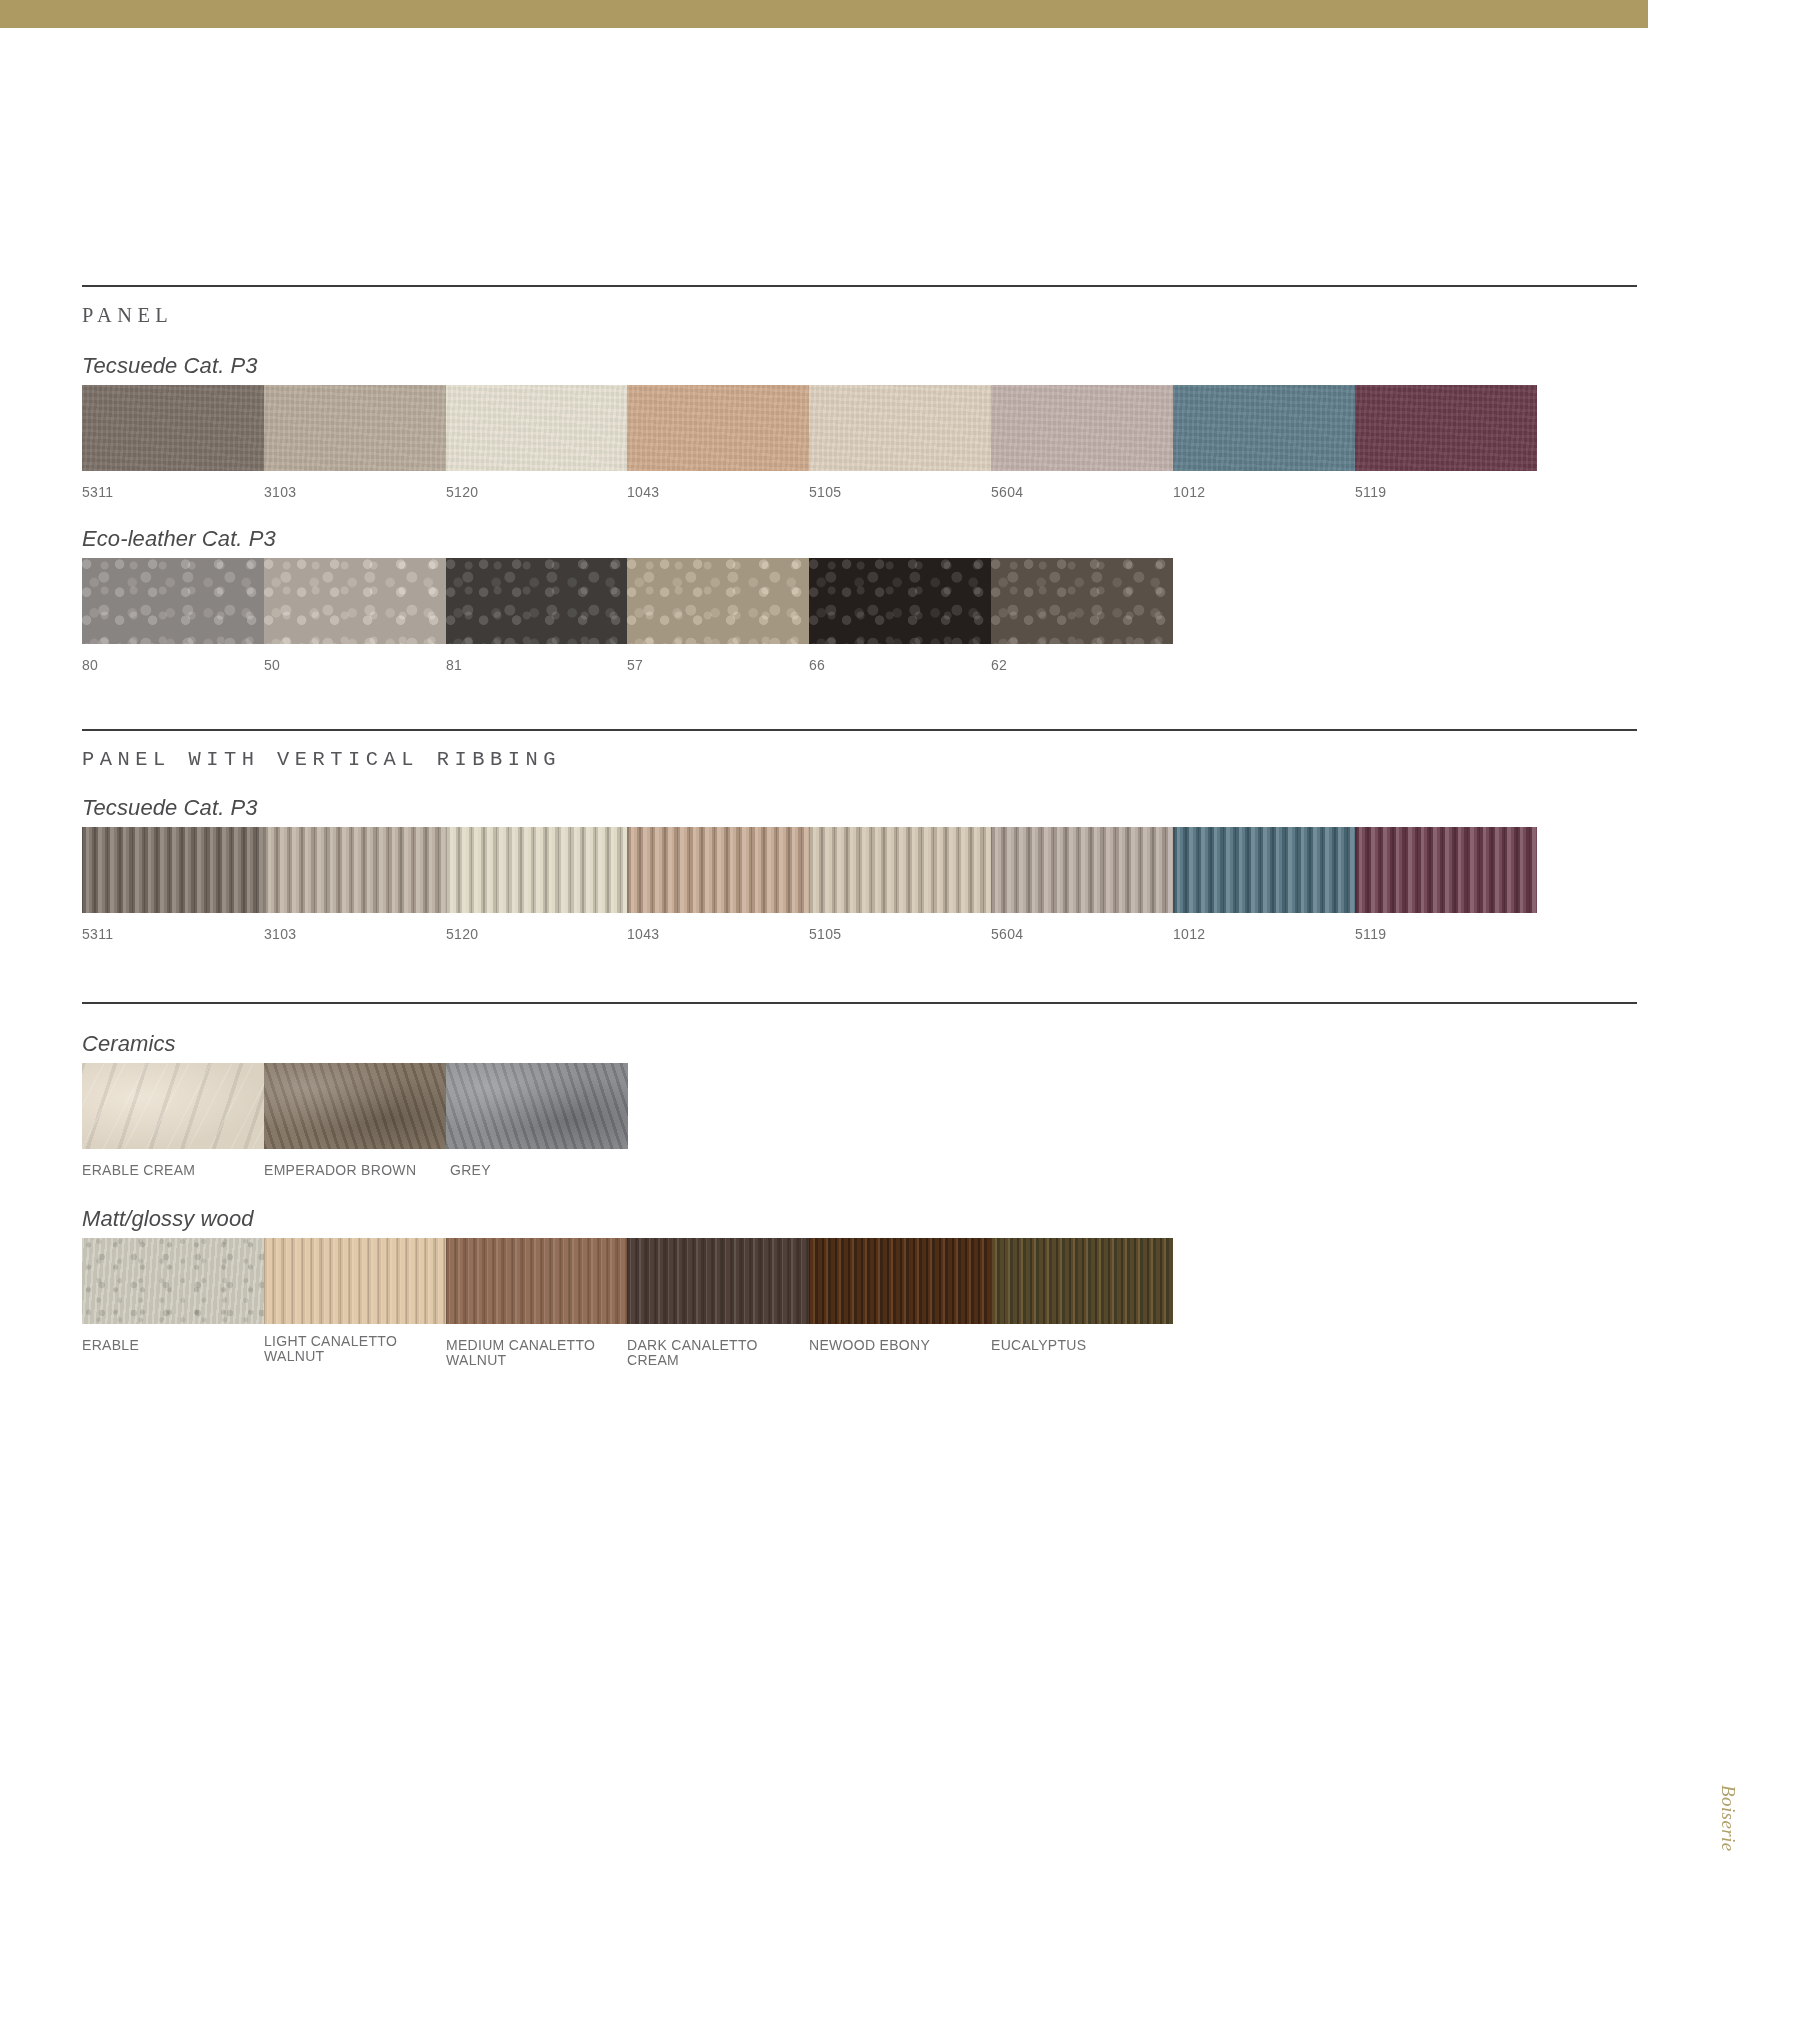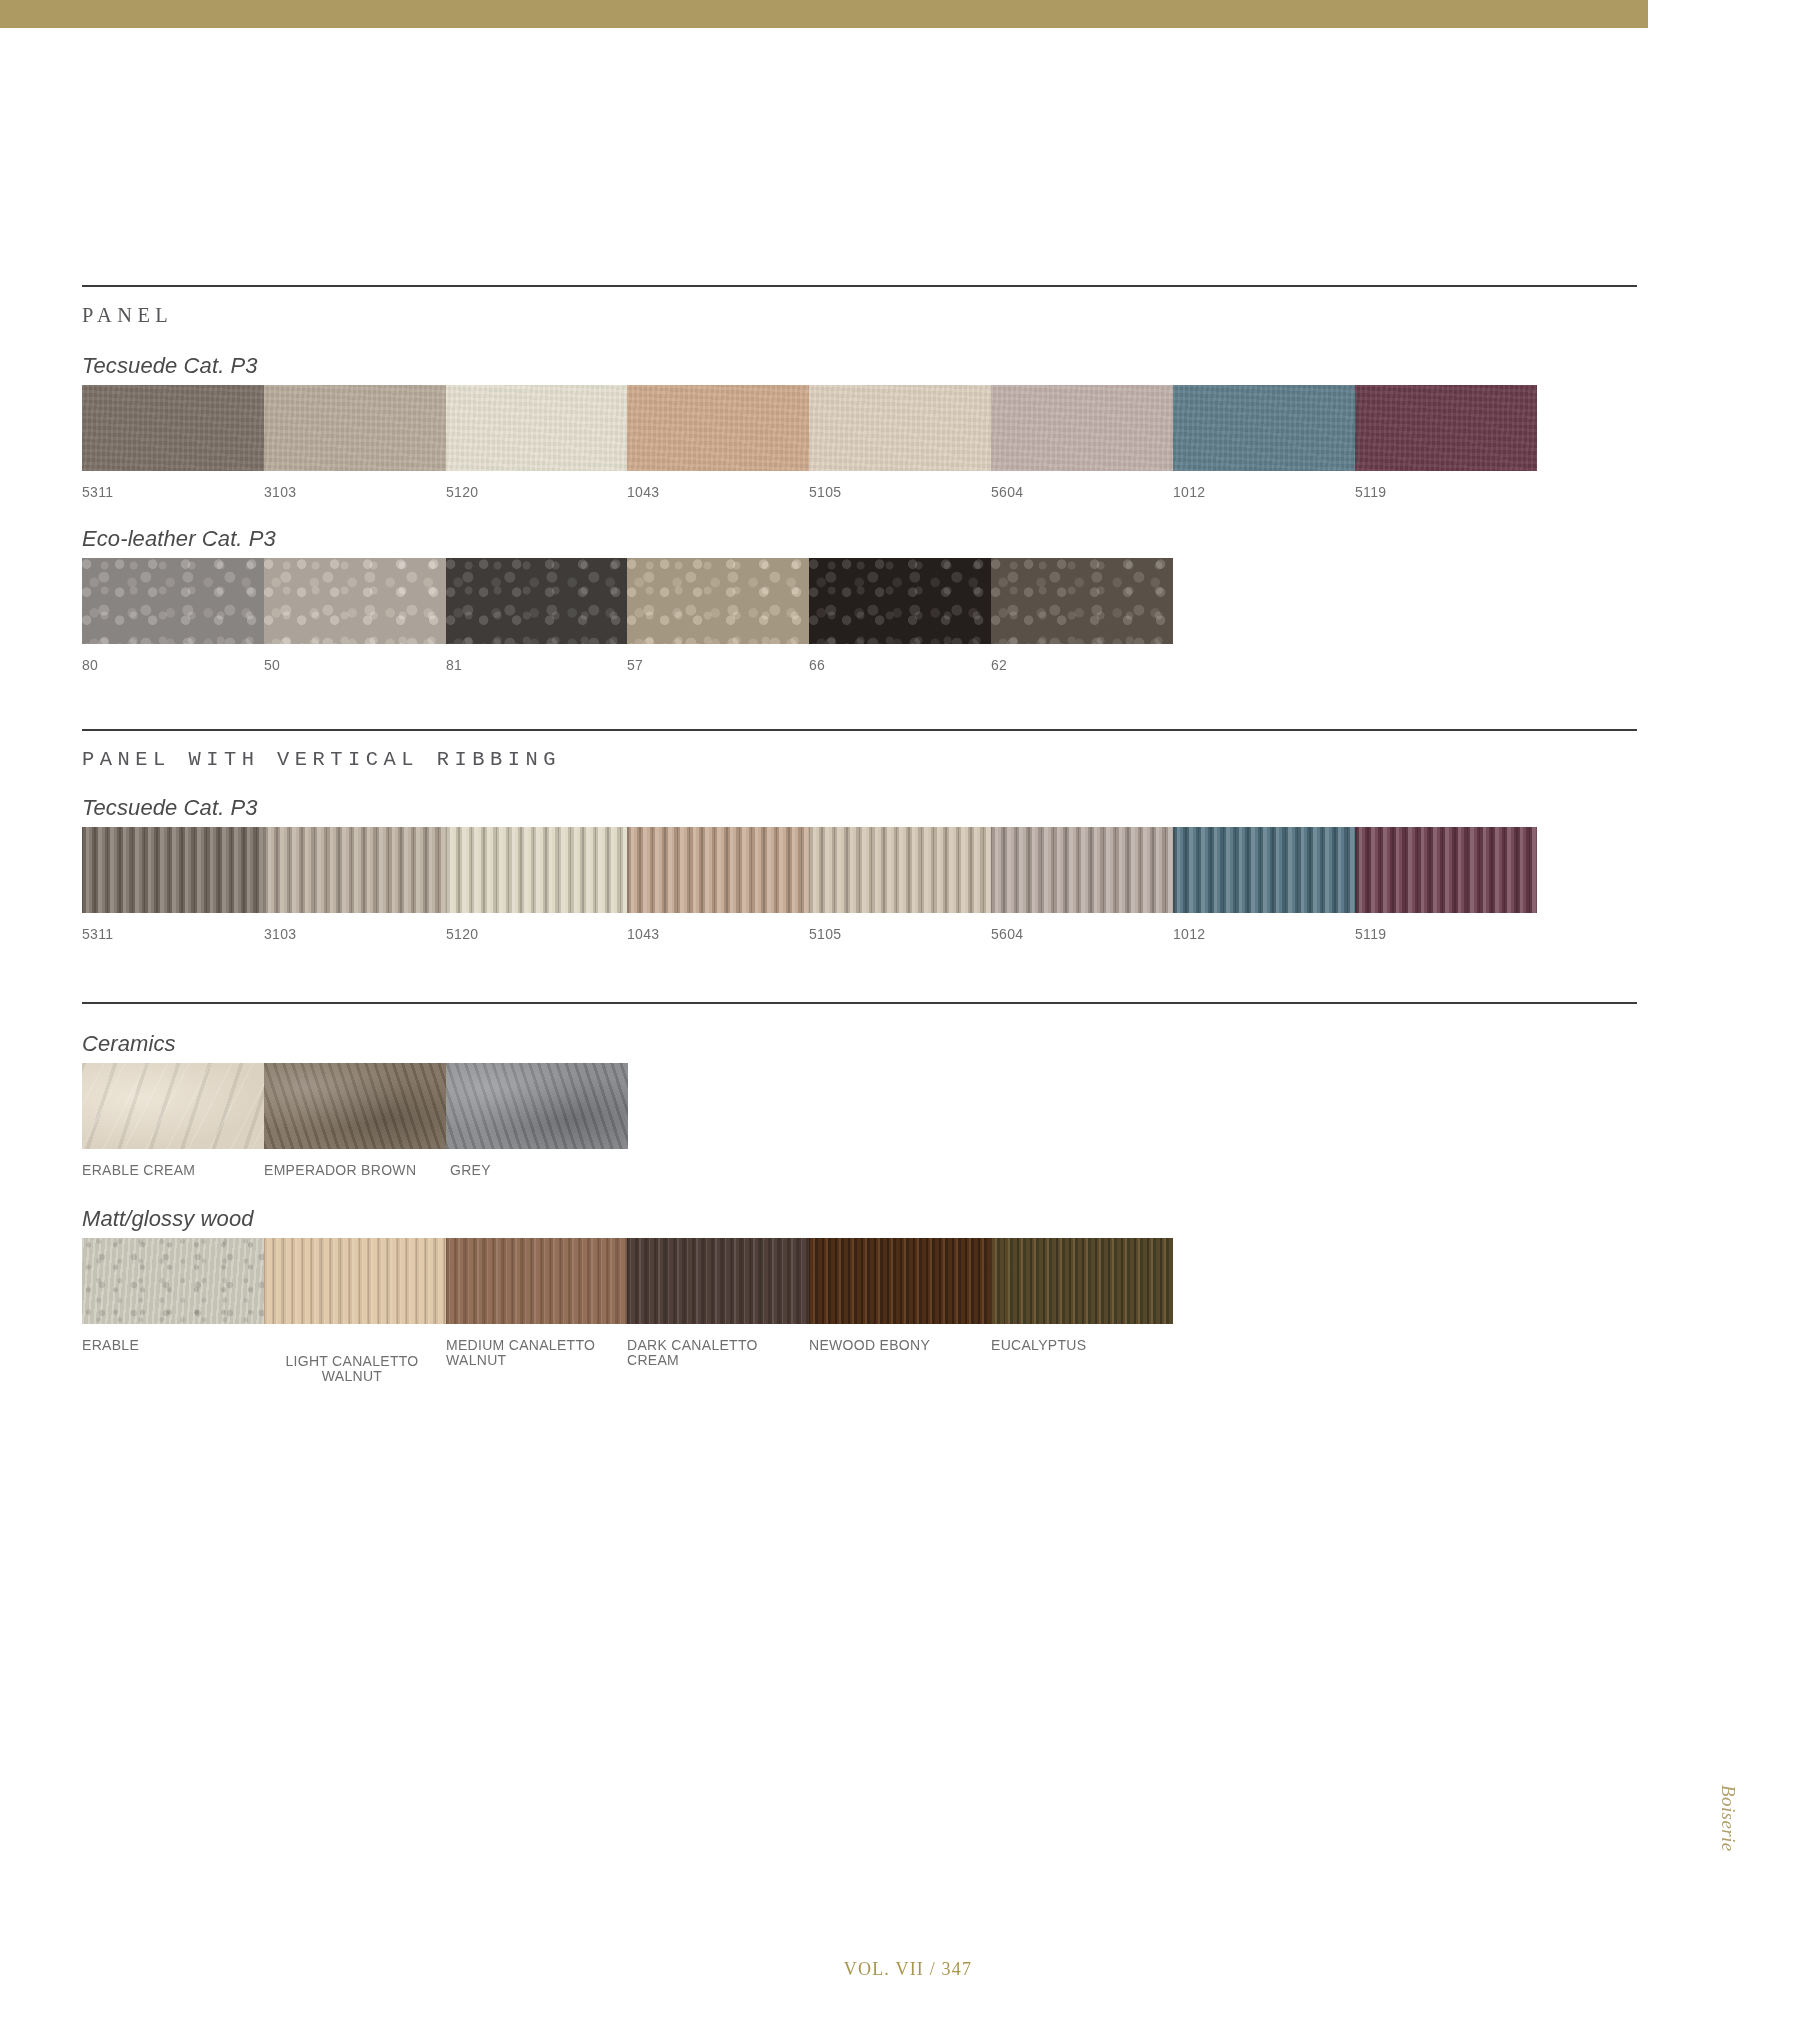--- a/index.html
+++ b/index.html
@@ -250,21 +250,21 @@
 
   <div class="sub-title" style="top:1206px;">Matt/glossy wood</div>
   <div class="row" id="row-s2g1" style="top:1238px;height:131px;width:1556px;">
       <div class="sw" style="left: 0px; width: 182px; height: 86px; background: rgb(207, 204, 191);">
         <div class="tex t-erable"></div>
       </div>
       <div class="cap" style="left: 0px; top: 100px; width: 176px;">ERABLE</div>
       <div class="sw" style="left: 182px; width: 182px; height: 86px; background: rgb(224, 200, 168);">
         <div class="tex t-wood"></div>
       </div>
-      <div class="cap" style="left: 182px; top: 116px; width: 176px; text-align: center;">LIGHT CANALETTO
+      <div class="cap" style="left: 182px; top: 96px; width: 176px;">LIGHT CANALETTO
 WALNUT</div>
       <div class="sw" style="left: 364px; width: 182px; height: 86px; background: rgb(143, 106, 83);">
         <div class="tex t-wood"></div>
       </div>
       <div class="cap" style="left: 364px; top: 100px; width: 176px;">MEDIUM CANALETTO
 WALNUT</div>
       <div class="sw" style="left: 545px; width: 182px; height: 86px; background: rgb(74, 58, 51);">
         <div class="tex t-wood"></div>
       </div>
       <div class="cap" style="left: 545px; top: 100px; width: 176px;">DARK CANALETTO
@@ -272,18 +272,17 @@
       <div class="sw" style="left: 727px; width: 182px; height: 86px; background: rgb(75, 45, 24);">
         <div class="tex t-woodfig"></div>
       </div>
       <div class="cap" style="left: 727px; top: 100px; width: 176px;">NEWOOD EBONY</div>
       <div class="sw" style="left: 909px; width: 182px; height: 86px; background: rgb(85, 75, 46);">
         <div class="tex t-woodfig"></div>
       </div>
       <div class="cap" style="left: 909px; top: 100px; width: 176px;">EUCALYPTUS</div>
     </div>
 
-  <div class="footer">VOL. VII / 347</div>
 
   <div class="side">Boiserie</div>
 
 </div>
 
 
 </body></html>

